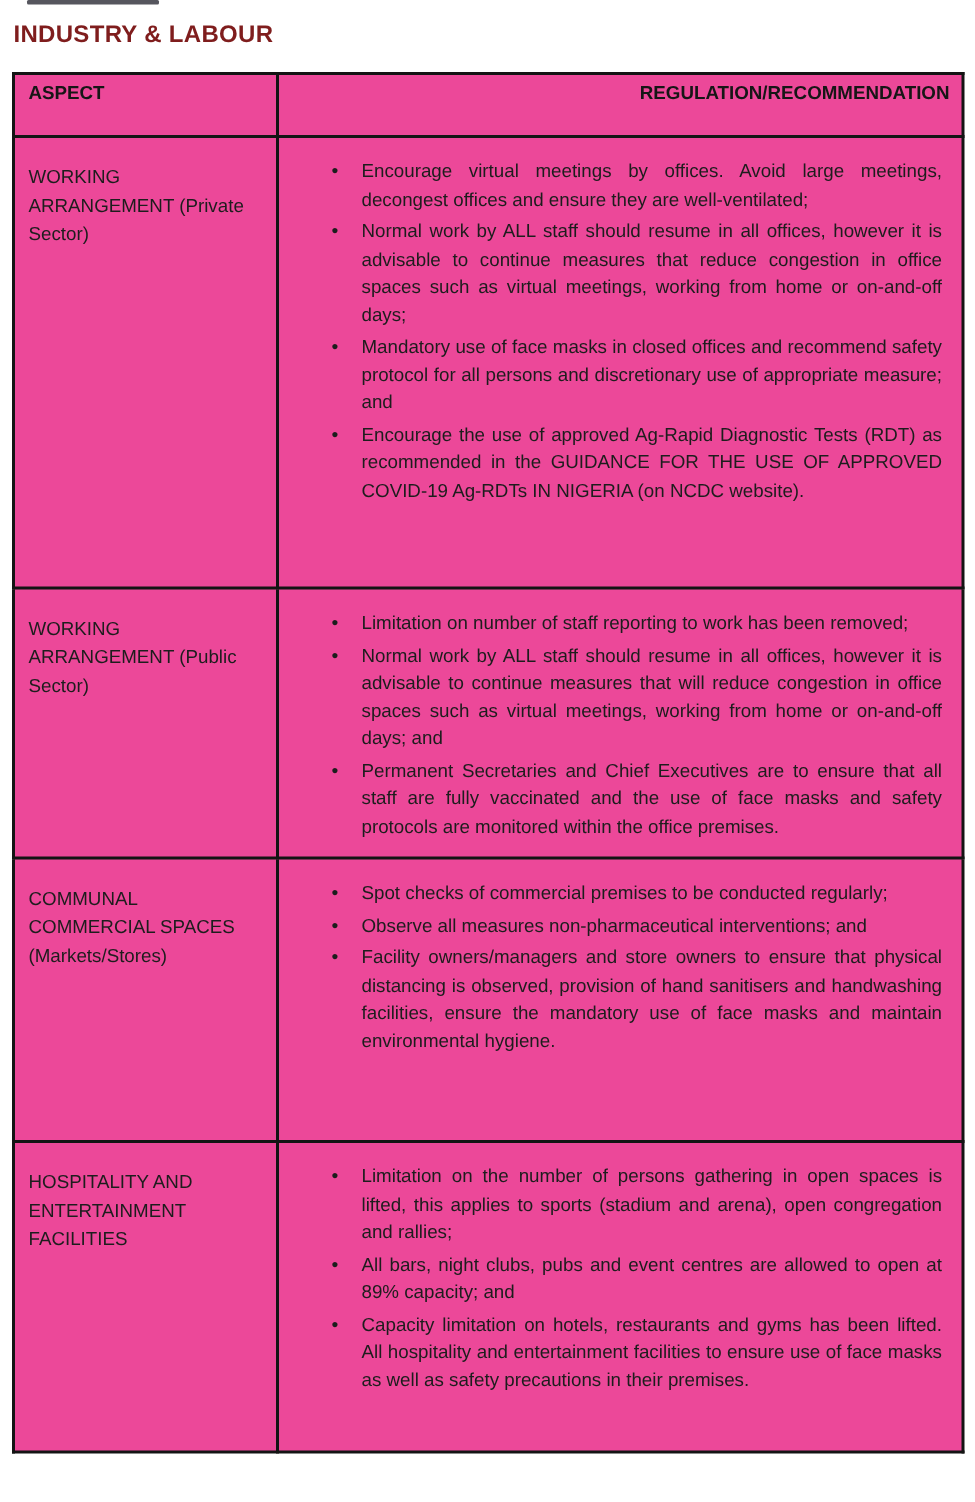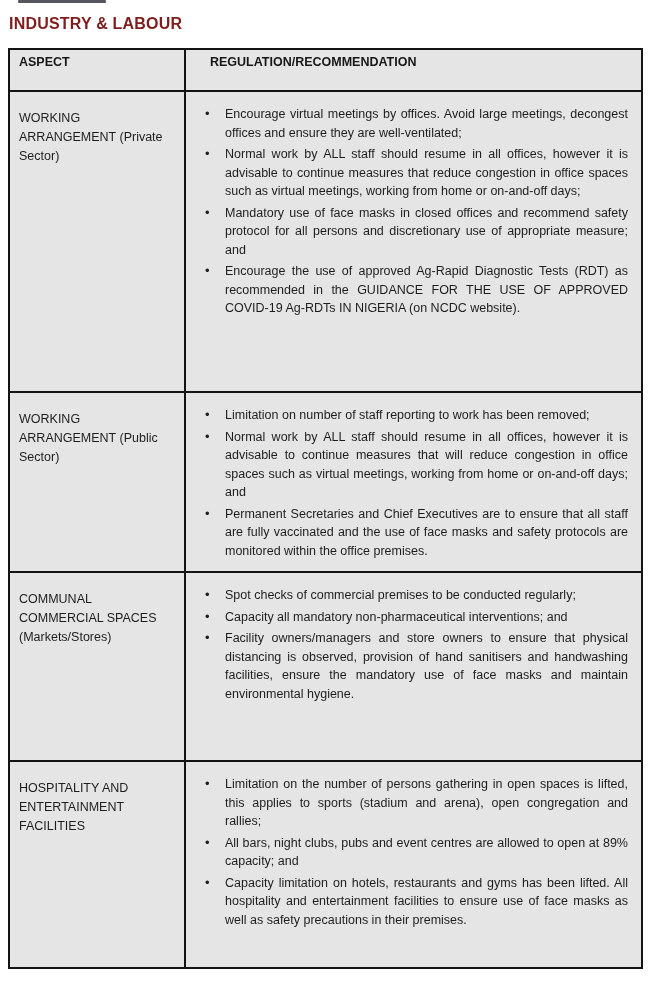--- a/index.html
+++ b/index.html
@@ -38,49 +38,49 @@
     top: 48px;
     left: 8px;
     width: 635px;
     border-collapse: collapse;
     table-layout: fixed;
   }
   .reg-table th,
   .reg-table td {
     border: 2px solid #141414;
     vertical-align: top;
-    background: #e5e5e5;
+    background: #ec4899;
   }
   .reg-table th {
     font-size: 12.5px;
     font-weight: bold;
     padding: 5px 8px 4px 9px;
     color: #161616;
   }
   th.col-aspect {
     width: 157px;
     text-align: left;
   }
   th.col-reg {
-    text-align: left;
+    text-align: right;
     padding-left: 24px;
   }
   tr.hdr   { height: 42px;  }
   tr.row-0 { height: 301px; }
   tr.row-1 { height: 170px; }
   tr.row-2 { height: 189px; }
   tr.row-3 { height: 207px; }
   td.aspect {
     font-size: 12.5px;
     line-height: 1.5;
     padding: 17px 8px 20px 9px;
     color: #1d1d1d;
   }
   td.regcell {
-    padding: 13px 13px 8px 12px;
+    padding: 13px 13px 8px 28px;
   }
   ul.bullets {
     list-style: none;
     margin: 0;
     padding: 0;
     font-size: 12.5px;
     line-height: 1.48;
     color: #1d1d1d;
   }
   ul.bullets li {
@@ -132,21 +132,21 @@
           <li>Normal work by ALL staff should resume in all offices, however it is advisable to continue measures that will reduce congestion in office spaces such as virtual meetings, working from home or on-and-off days; and</li>
           <li>Permanent Secretaries and Chief Executives are to ensure that all staff are fully vaccinated and the use of face masks and safety protocols are monitored within the office premises.</li>
         </ul>
       </td>
     </tr>
     <tr class="row-2">
       <td class="aspect">COMMUNAL COMMERCIAL SPACES (Markets/Stores)</td>
       <td class="regcell">
         <ul class="bullets">
           <li>Spot checks of commercial premises to be conducted regularly;</li>
-          <li>Capacity all mandatory non-pharmaceutical interventions; and</li>
+          <li>Observe all measures non-pharmaceutical interventions; and</li>
           <li>Facility owners/managers and store owners to ensure that physical distancing is observed, provision of hand sanitisers and handwashing facilities, ensure the mandatory use of face masks and maintain environmental hygiene.</li>
         </ul>
       </td>
     </tr>
     <tr class="row-3">
       <td class="aspect">HOSPITALITY AND ENTERTAINMENT FACILITIES</td>
       <td class="regcell">
         <ul class="bullets">
           <li>Limitation on the number of persons gathering in open spaces is lifted, this applies to sports (stadium and arena), open congregation and rallies;</li>
           <li>All bars, night clubs, pubs and event centres are allowed to open at 89% capacity; and</li>

